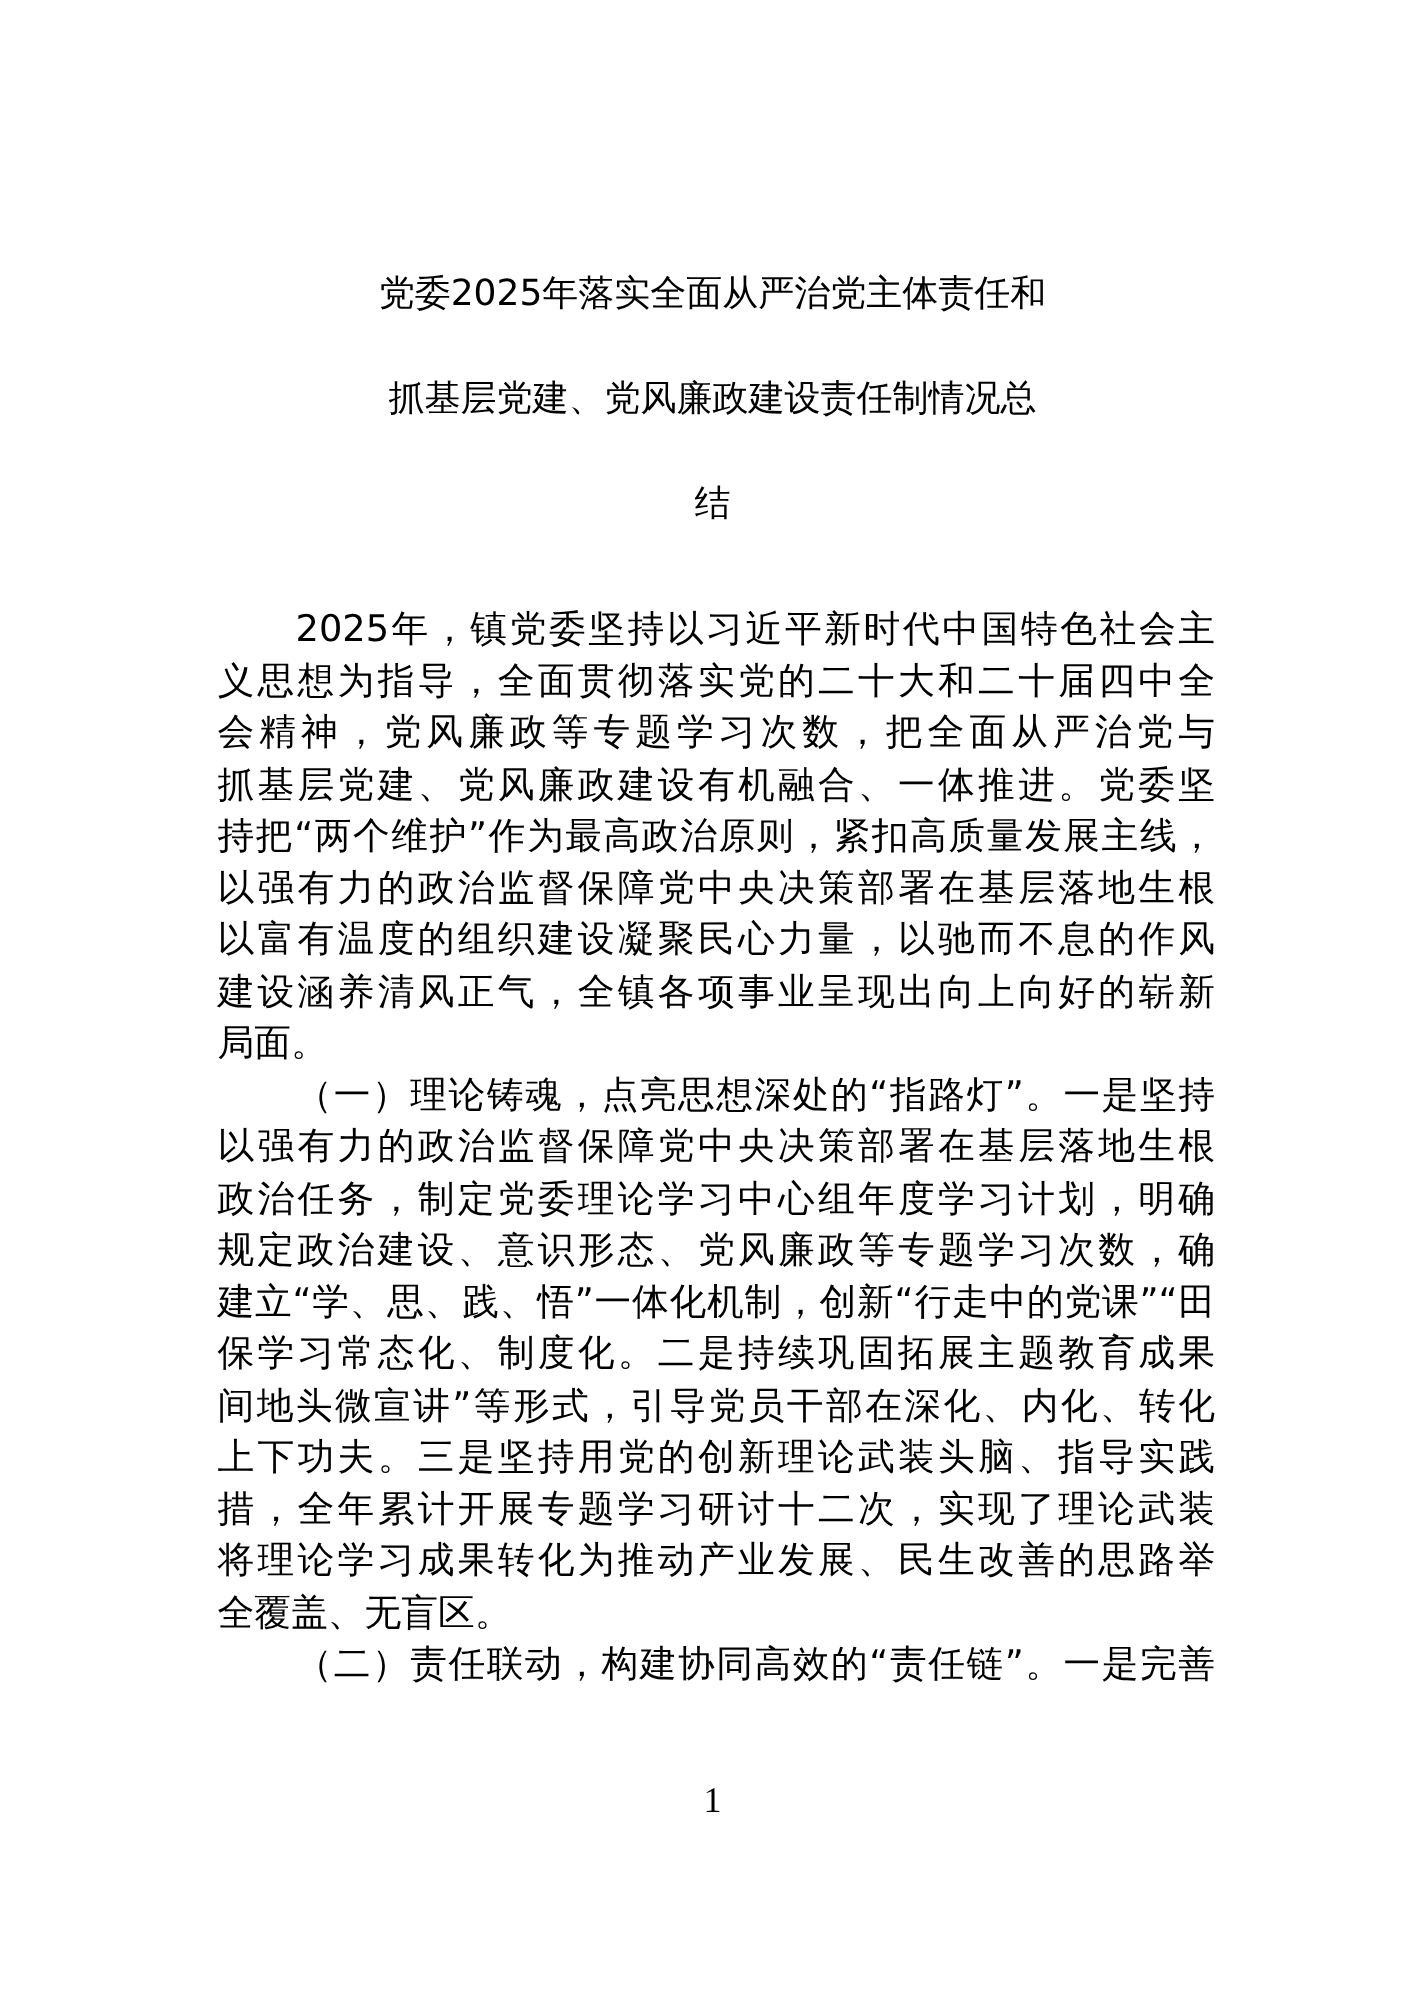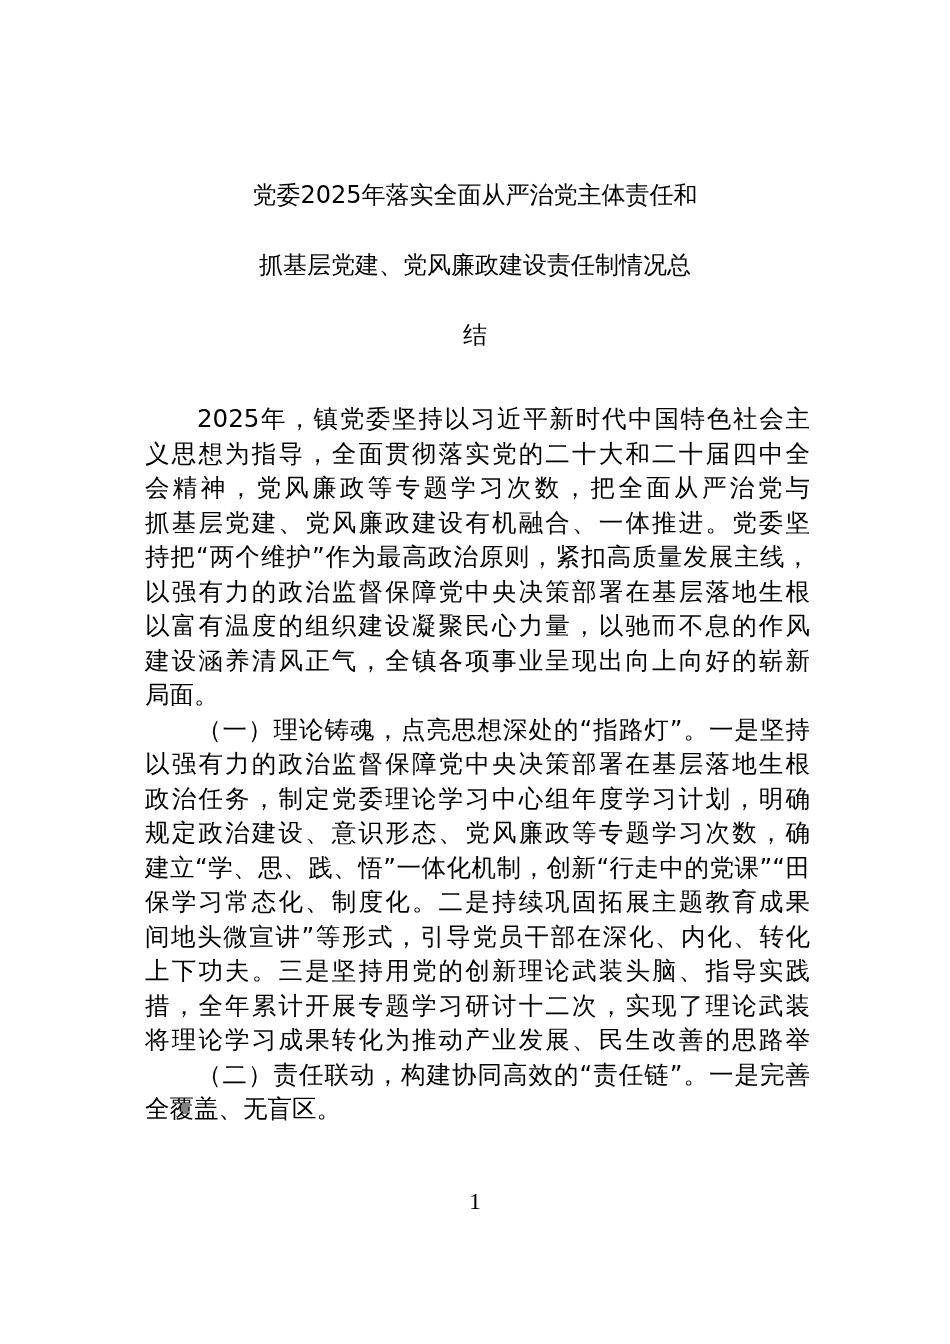--- a/index.html
+++ b/index.html
@@ -42,18 +42,18 @@
     <span class="line indent">（一）理论铸魂，点亮思想深处的“指路灯”。一是坚持</span>
     <span class="line">以强有力的政治监督保障党中央决策部署在基层落地生根</span>
     <span class="line">政治任务，制定党委理论学习中心组年度学习计划，明确</span>
     <span class="line">规定政治建设、意识形态、党风廉政等专题学习次数，确</span>
     <span class="line">建立“学、思、践、悟”一体化机制，创新“行走中的党课”“田</span>
     <span class="line">保学习常态化、制度化。二是持续巩固拓展主题教育成果</span>
     <span class="line">间地头微宣讲”等形式，引导党员干部在深化、内化、转化</span>
     <span class="line">上下功夫。三是坚持用党的创新理论武装头脑、指导实践</span>
     <span class="line">措，全年累计开展专题学习研讨十二次，实现了理论武装</span>
     <span class="line">将理论学习成果转化为推动产业发展、民生改善的思路举</span>
+    <span class="line last">全覆盖、无盲区。</span>
     <span class="line indent">（二）责任联动，构建协同高效的“责任链”。一是完善</span>
-    <span class="line last">全覆盖、无盲区。</span>
   </div>
 
   <div class="pagenum">1</div>
 </div>
 
 </body></html>

